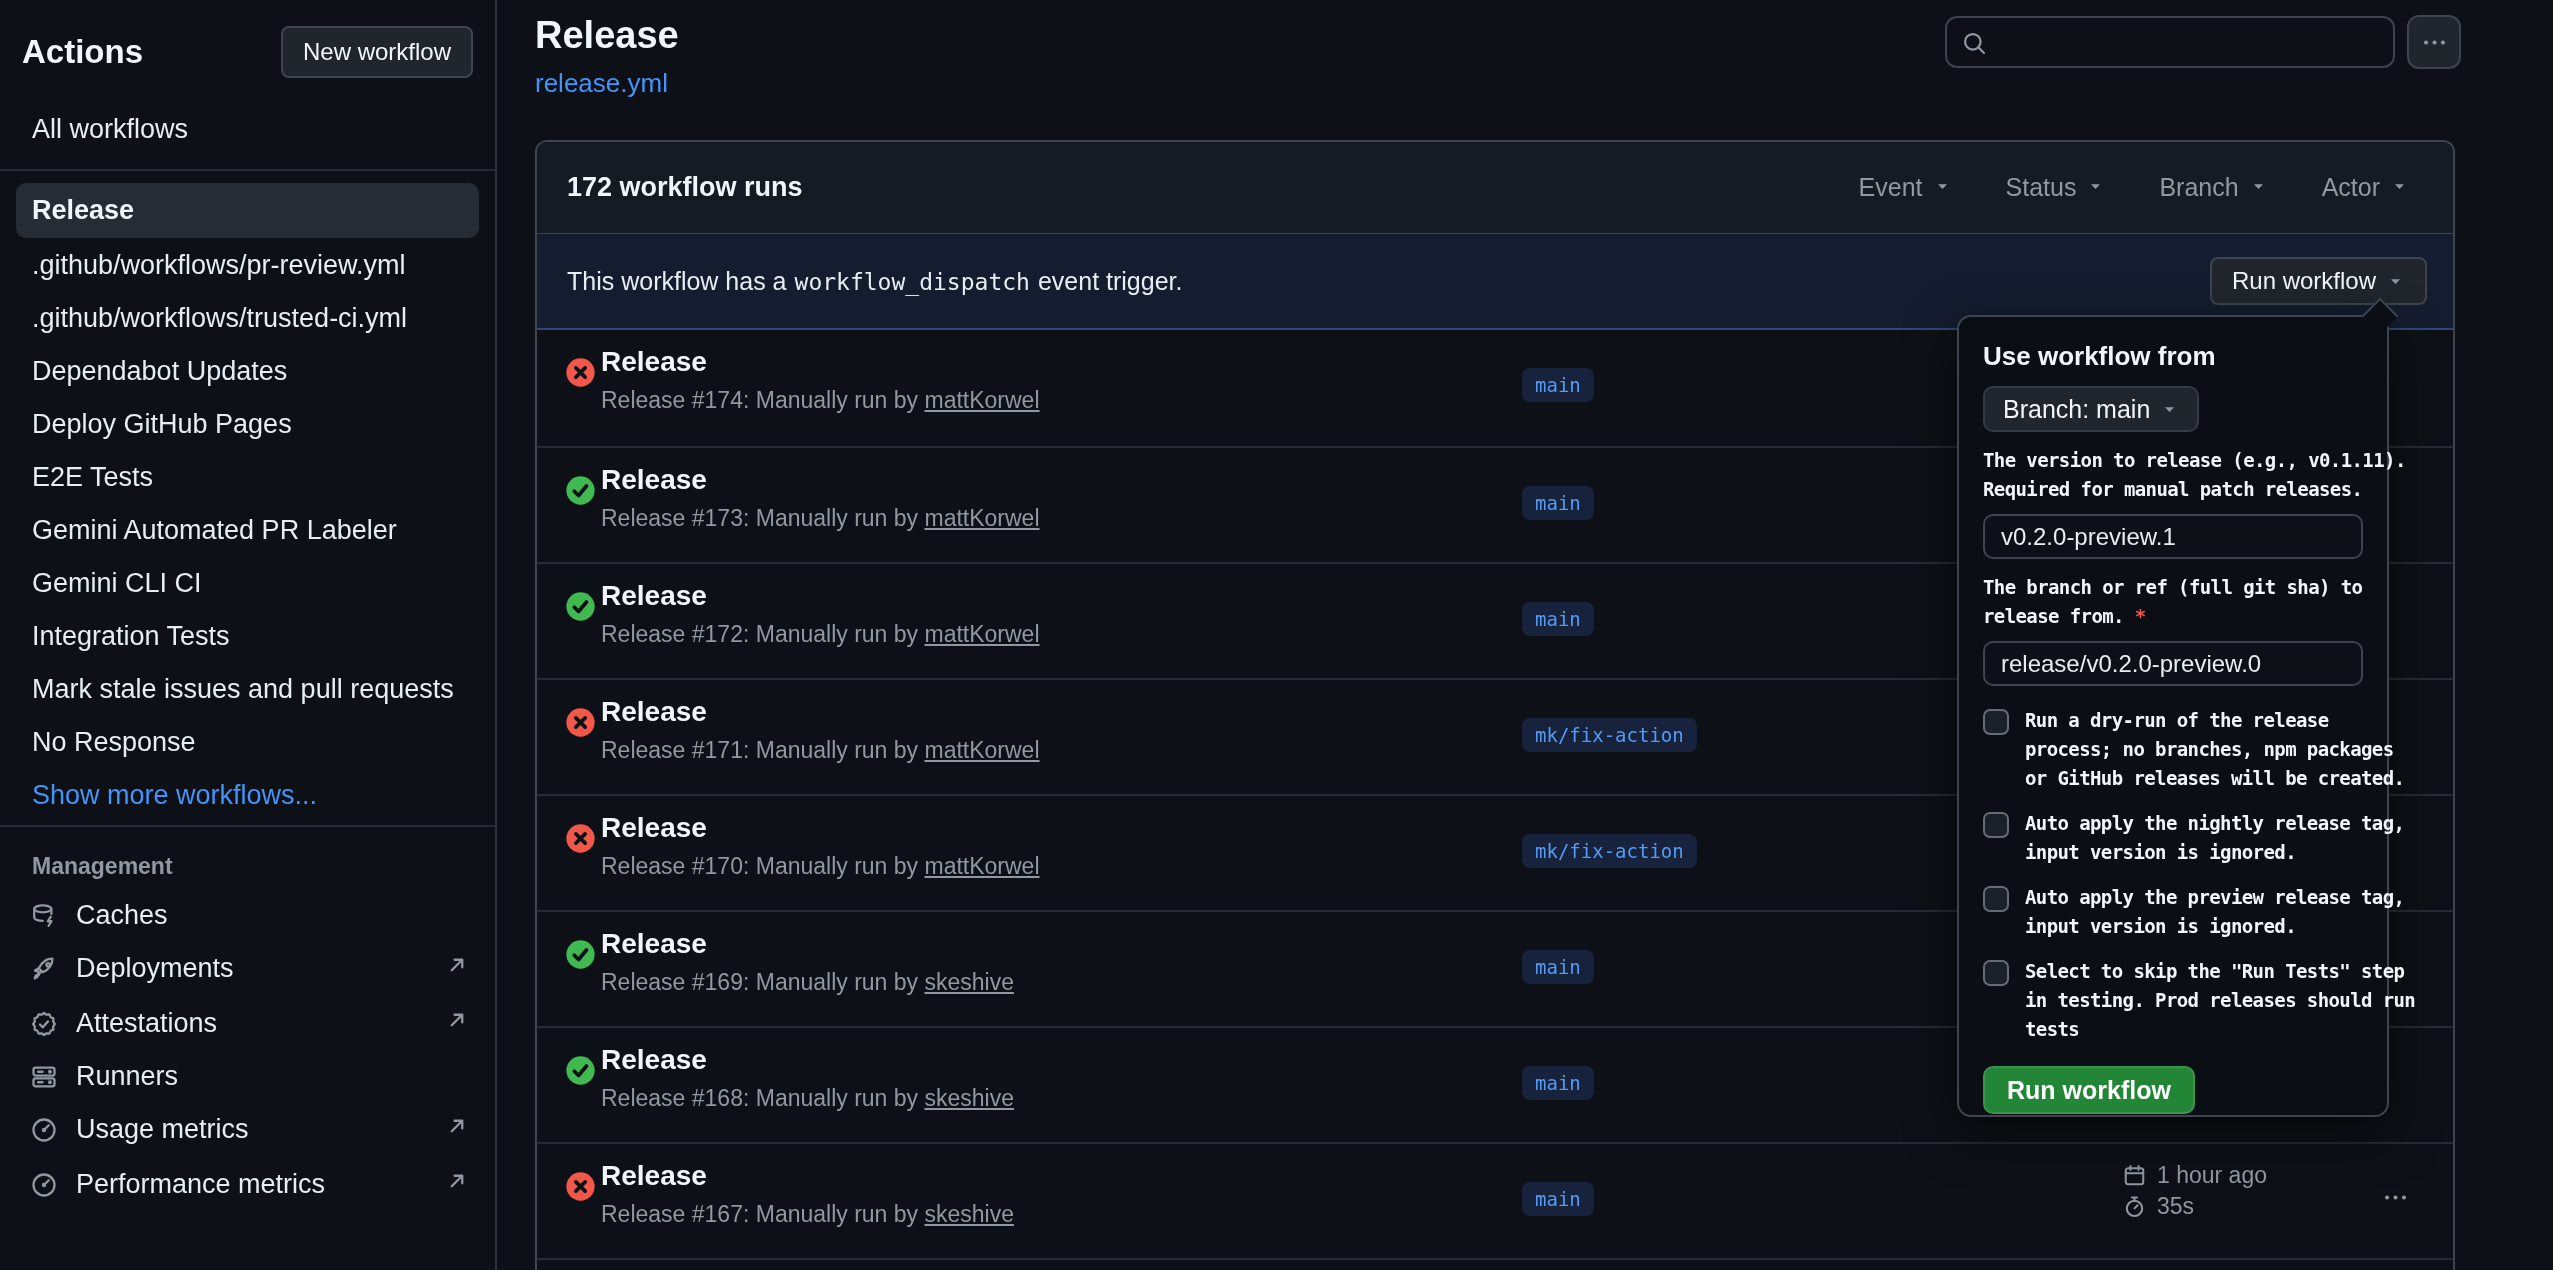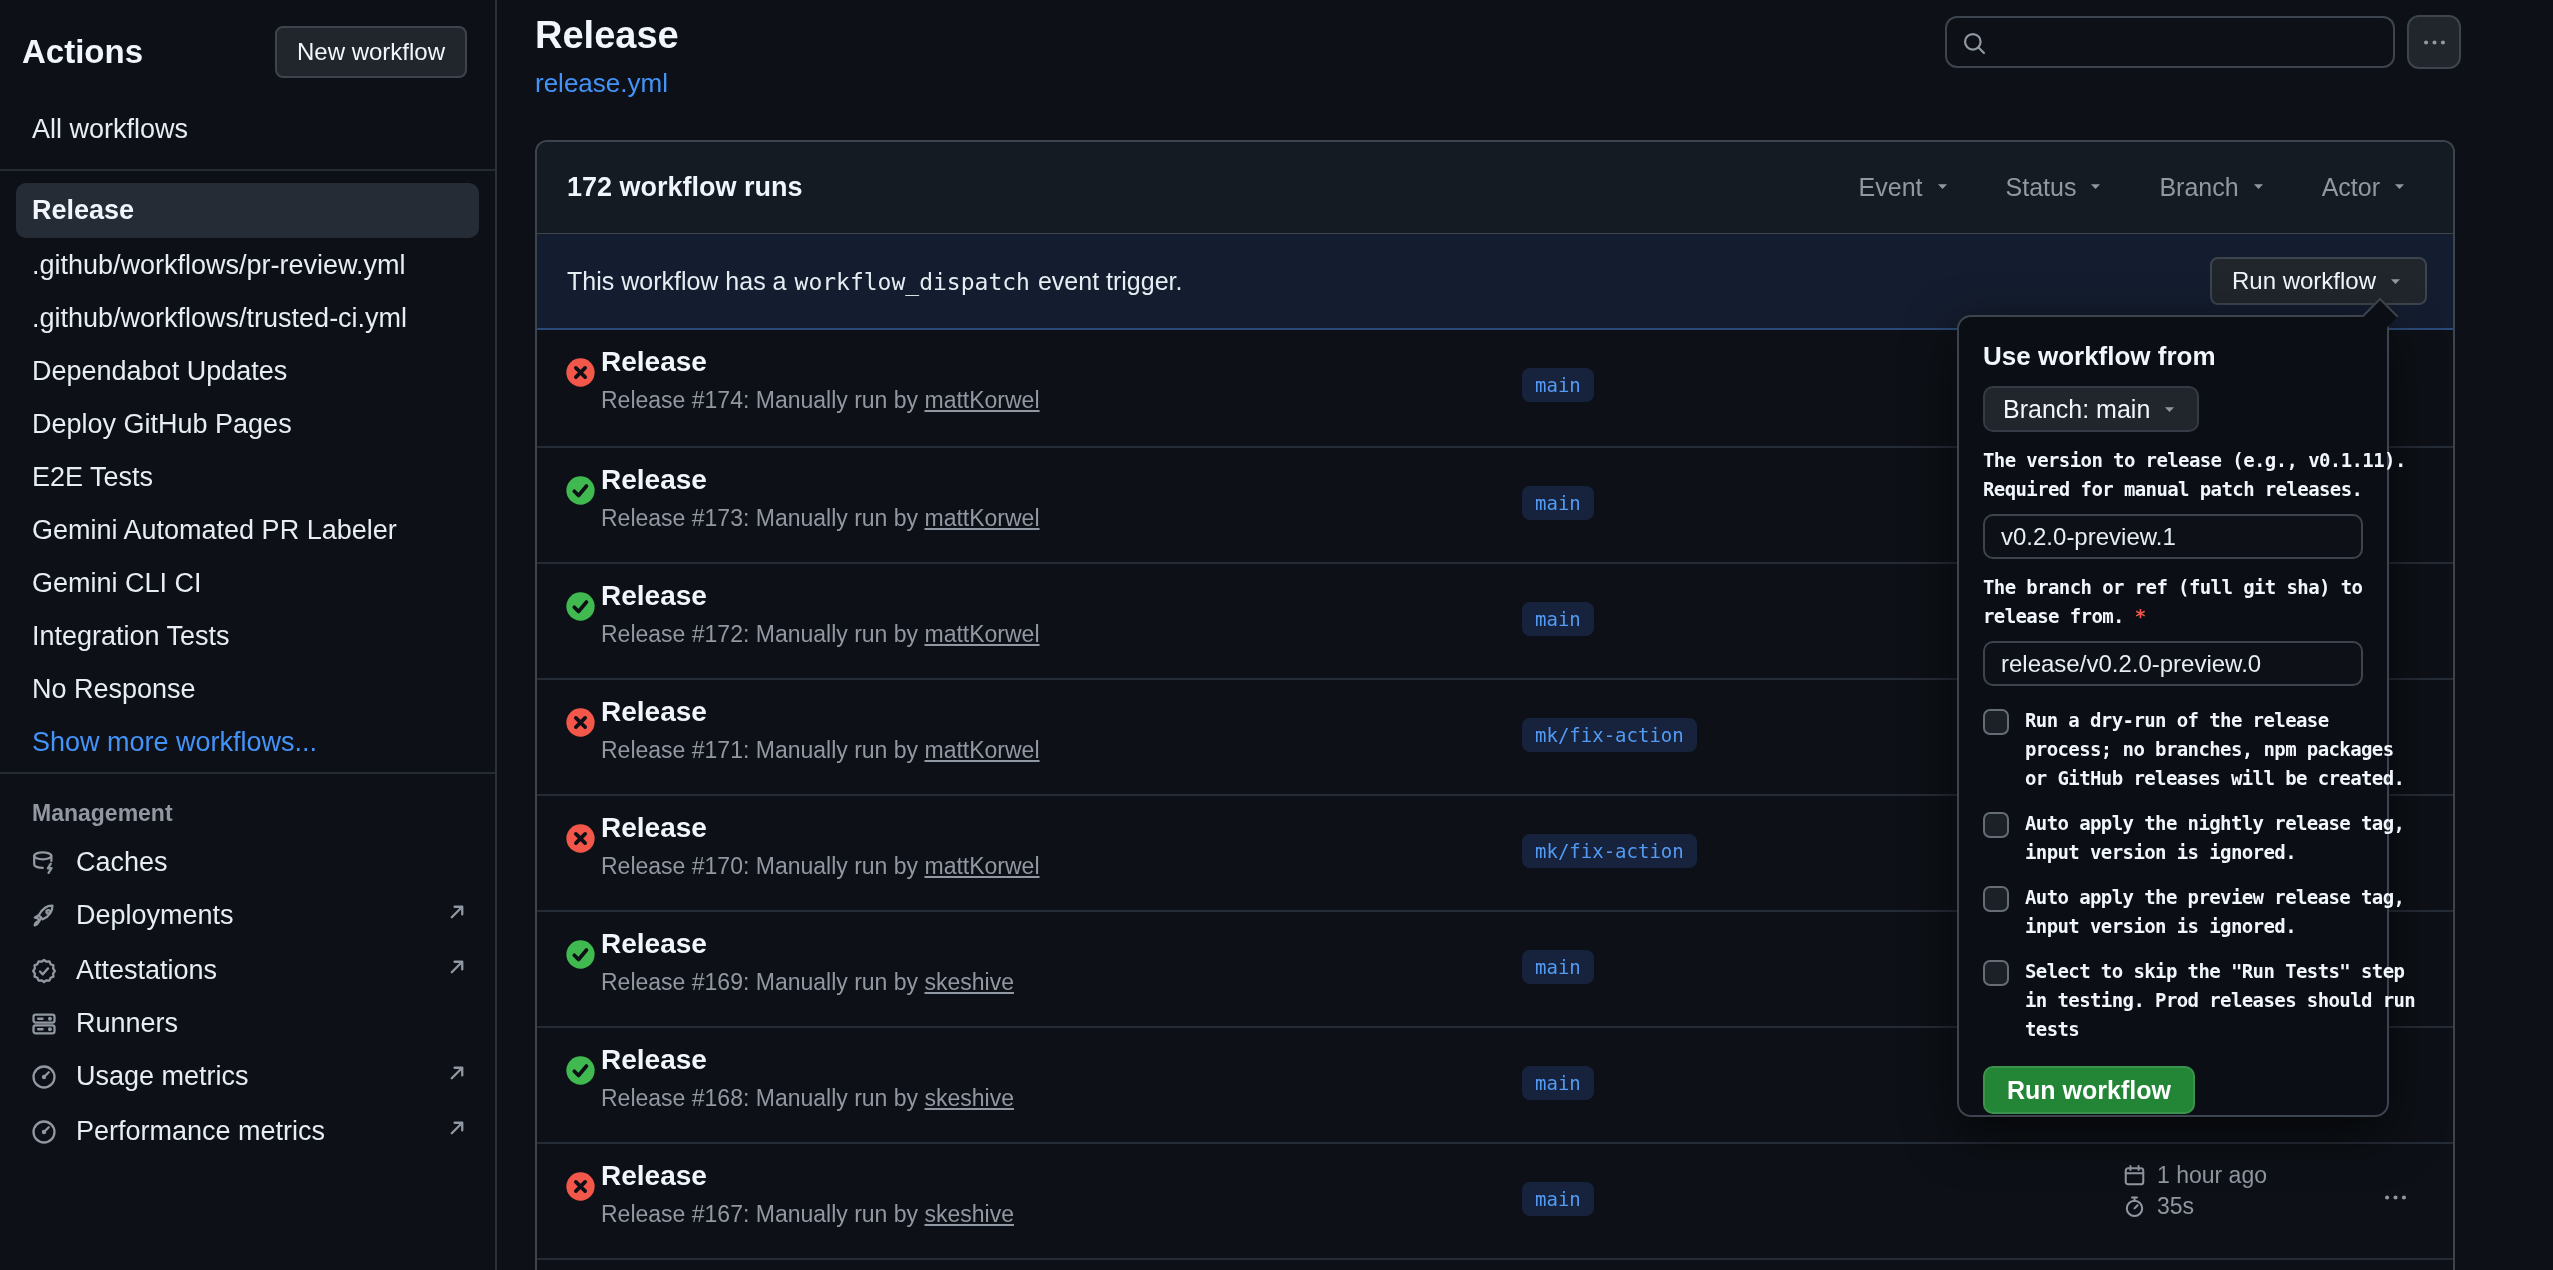--- a/index.html
+++ b/index.html
@@ -11,21 +11,21 @@
     --btn_bg:#21262d;
   }
   *{box-sizing:border-box;margin:0;padding:0}
   html,body{width:2553px;height:1270px;overflow:hidden}
   body{background:var(--bg);font-family:"Liberation Sans",sans-serif;color:var(--text2);position:relative}
   .oi{fill:none;stroke:currentColor;stroke-width:1.3;stroke-linecap:round;stroke-linejoin:round}
   .icon{display:inline-flex;align-items:center;justify-content:center;color:var(--muted);flex:none}
 
   
   .sidebar{position:absolute;left:0;top:0;width:497px;height:1270px;border-right:2px solid #2b313a;padding:0 0 20px 0}
-  .sb-header{display:flex;align-items:center;justify-content:space-between;padding:26px 28px 24px 22px}
+  .sb-header{display:flex;align-items:center;justify-content:space-between;padding:26px 22px 24px 22px}
   .sb-title{font-size:33px;font-weight:700;color:var(--text)}
   .btn{display:inline-flex;align-items:center;gap:10px;background:var(--btn_bg);border:2px solid var(--border);
        border-radius:8px;color:var(--text);font-size:24px;font-weight:400;padding:10px 20px;cursor:pointer;font-family:inherit}
   .sb-all{font-size:27px;color:var(--text2);padding:12px 16px;margin:0 16px 12px 16px;cursor:pointer}
   .sb-divider{border-top:2px solid #252b33;margin:0}
   .wf-list{padding:12px 16px 0 16px}
   .sb-item{font-size:27px;color:var(--text2);padding:10px 16px;border-radius:10px;cursor:pointer;position:relative;
            white-space:nowrap;overflow:hidden;text-overflow:ellipsis;margin-bottom:2px}
   .sb-item.selected{background:var(--selected_bg);font-weight:700;color:var(--text);padding-top:12px;padding-bottom:12px}
   .sb-item.selected::before{content:"";position:absolute;left:-10px;top:10px;bottom:10px;width:7px;border-radius:4px;background:var(--selected_bar)}
@@ -115,20 +115,21 @@
     <nav class="wf-list" id="workflow-list">
         <div class="sb-item selected">Release</div>
         <div class="sb-item">.github/workflows/pr-review.yml</div>
         <div class="sb-item">.github/workflows/trusted-ci.yml</div>
         <div class="sb-item">Dependabot Updates</div>
         <div class="sb-item">Deploy GitHub Pages</div>
         <div class="sb-item">E2E Tests</div>
         <div class="sb-item">Gemini Automated PR Labeler</div>
         <div class="sb-item">Gemini CLI CI</div>
         <div class="sb-item">Integration Tests</div>
+        <div class="sb-item">Mark stale issues and pull requests</div>
         <div class="sb-item">No Response</div>
       </nav>
     <div class="sb-link">Show more workflows...</div>
     <div class="sb-divider"></div>
     <div class="sb-section-label">Management</div>
     <div id="management-list">
         <div class="mg-item">
      <span class="icon ">
             <svg class="oi" viewBox="0 0 16 16">
               <ellipse cx="7.3" cy="3.9" rx="4.9" ry="2"></ellipse>

